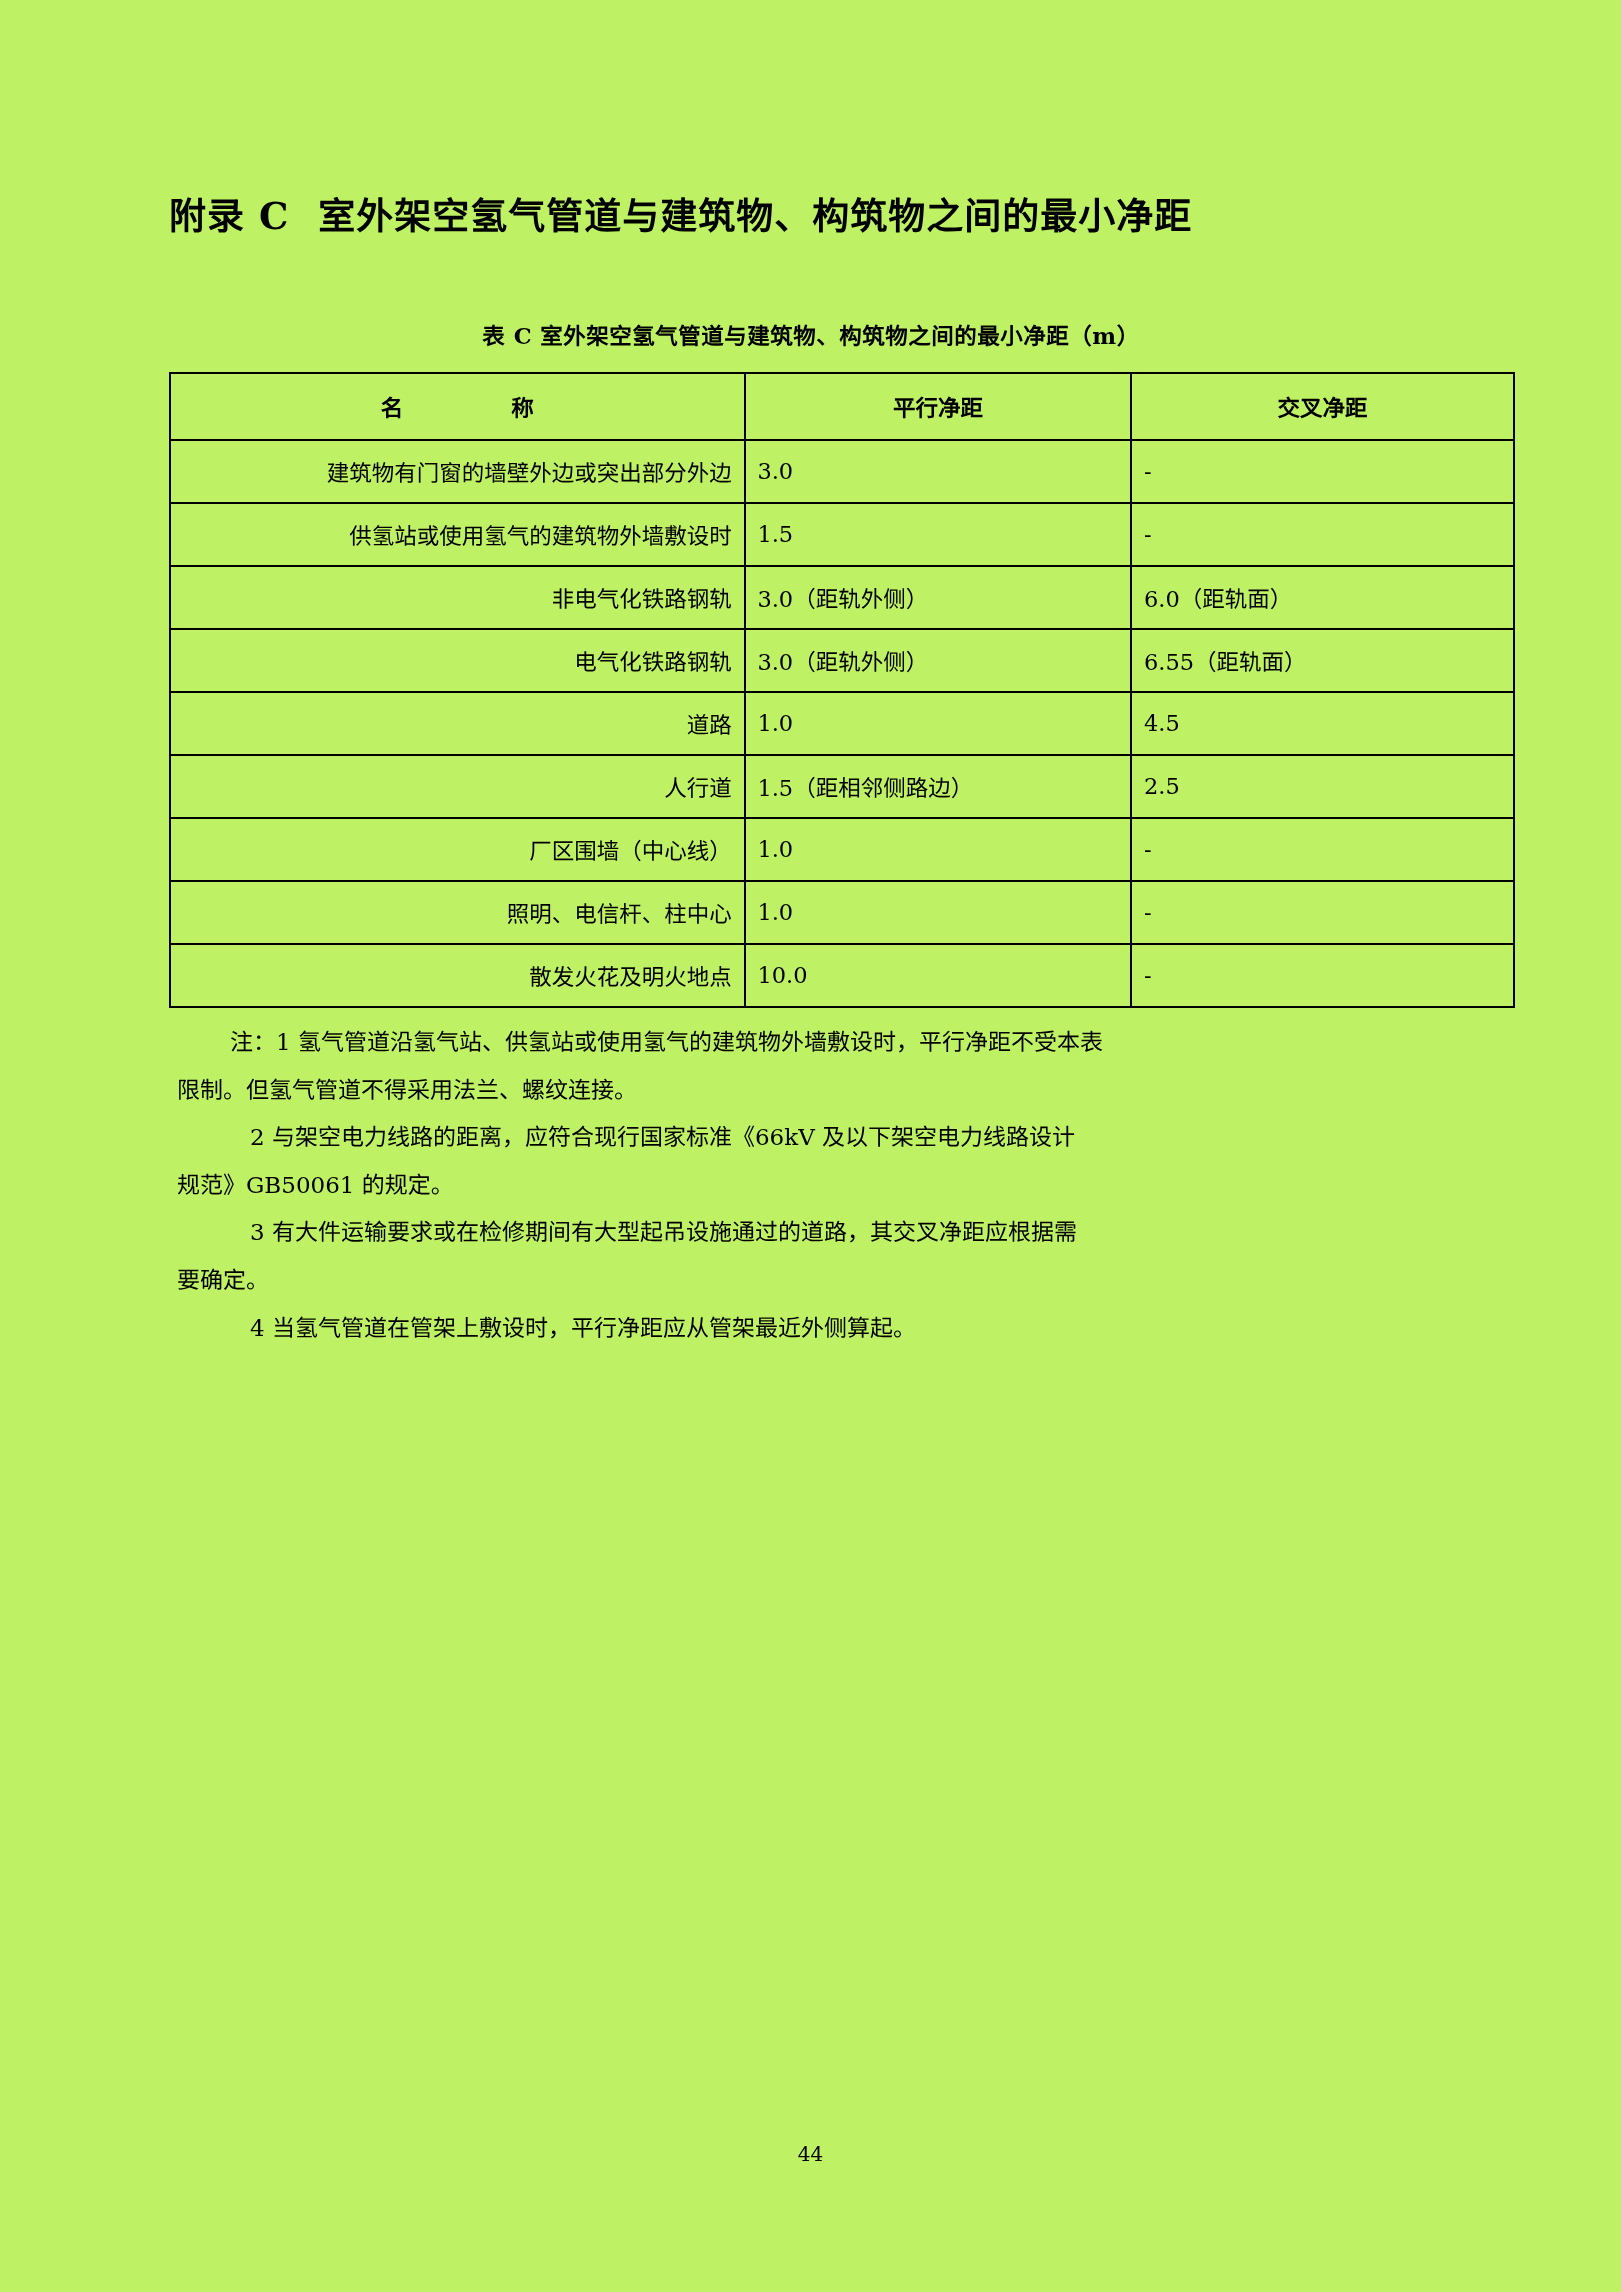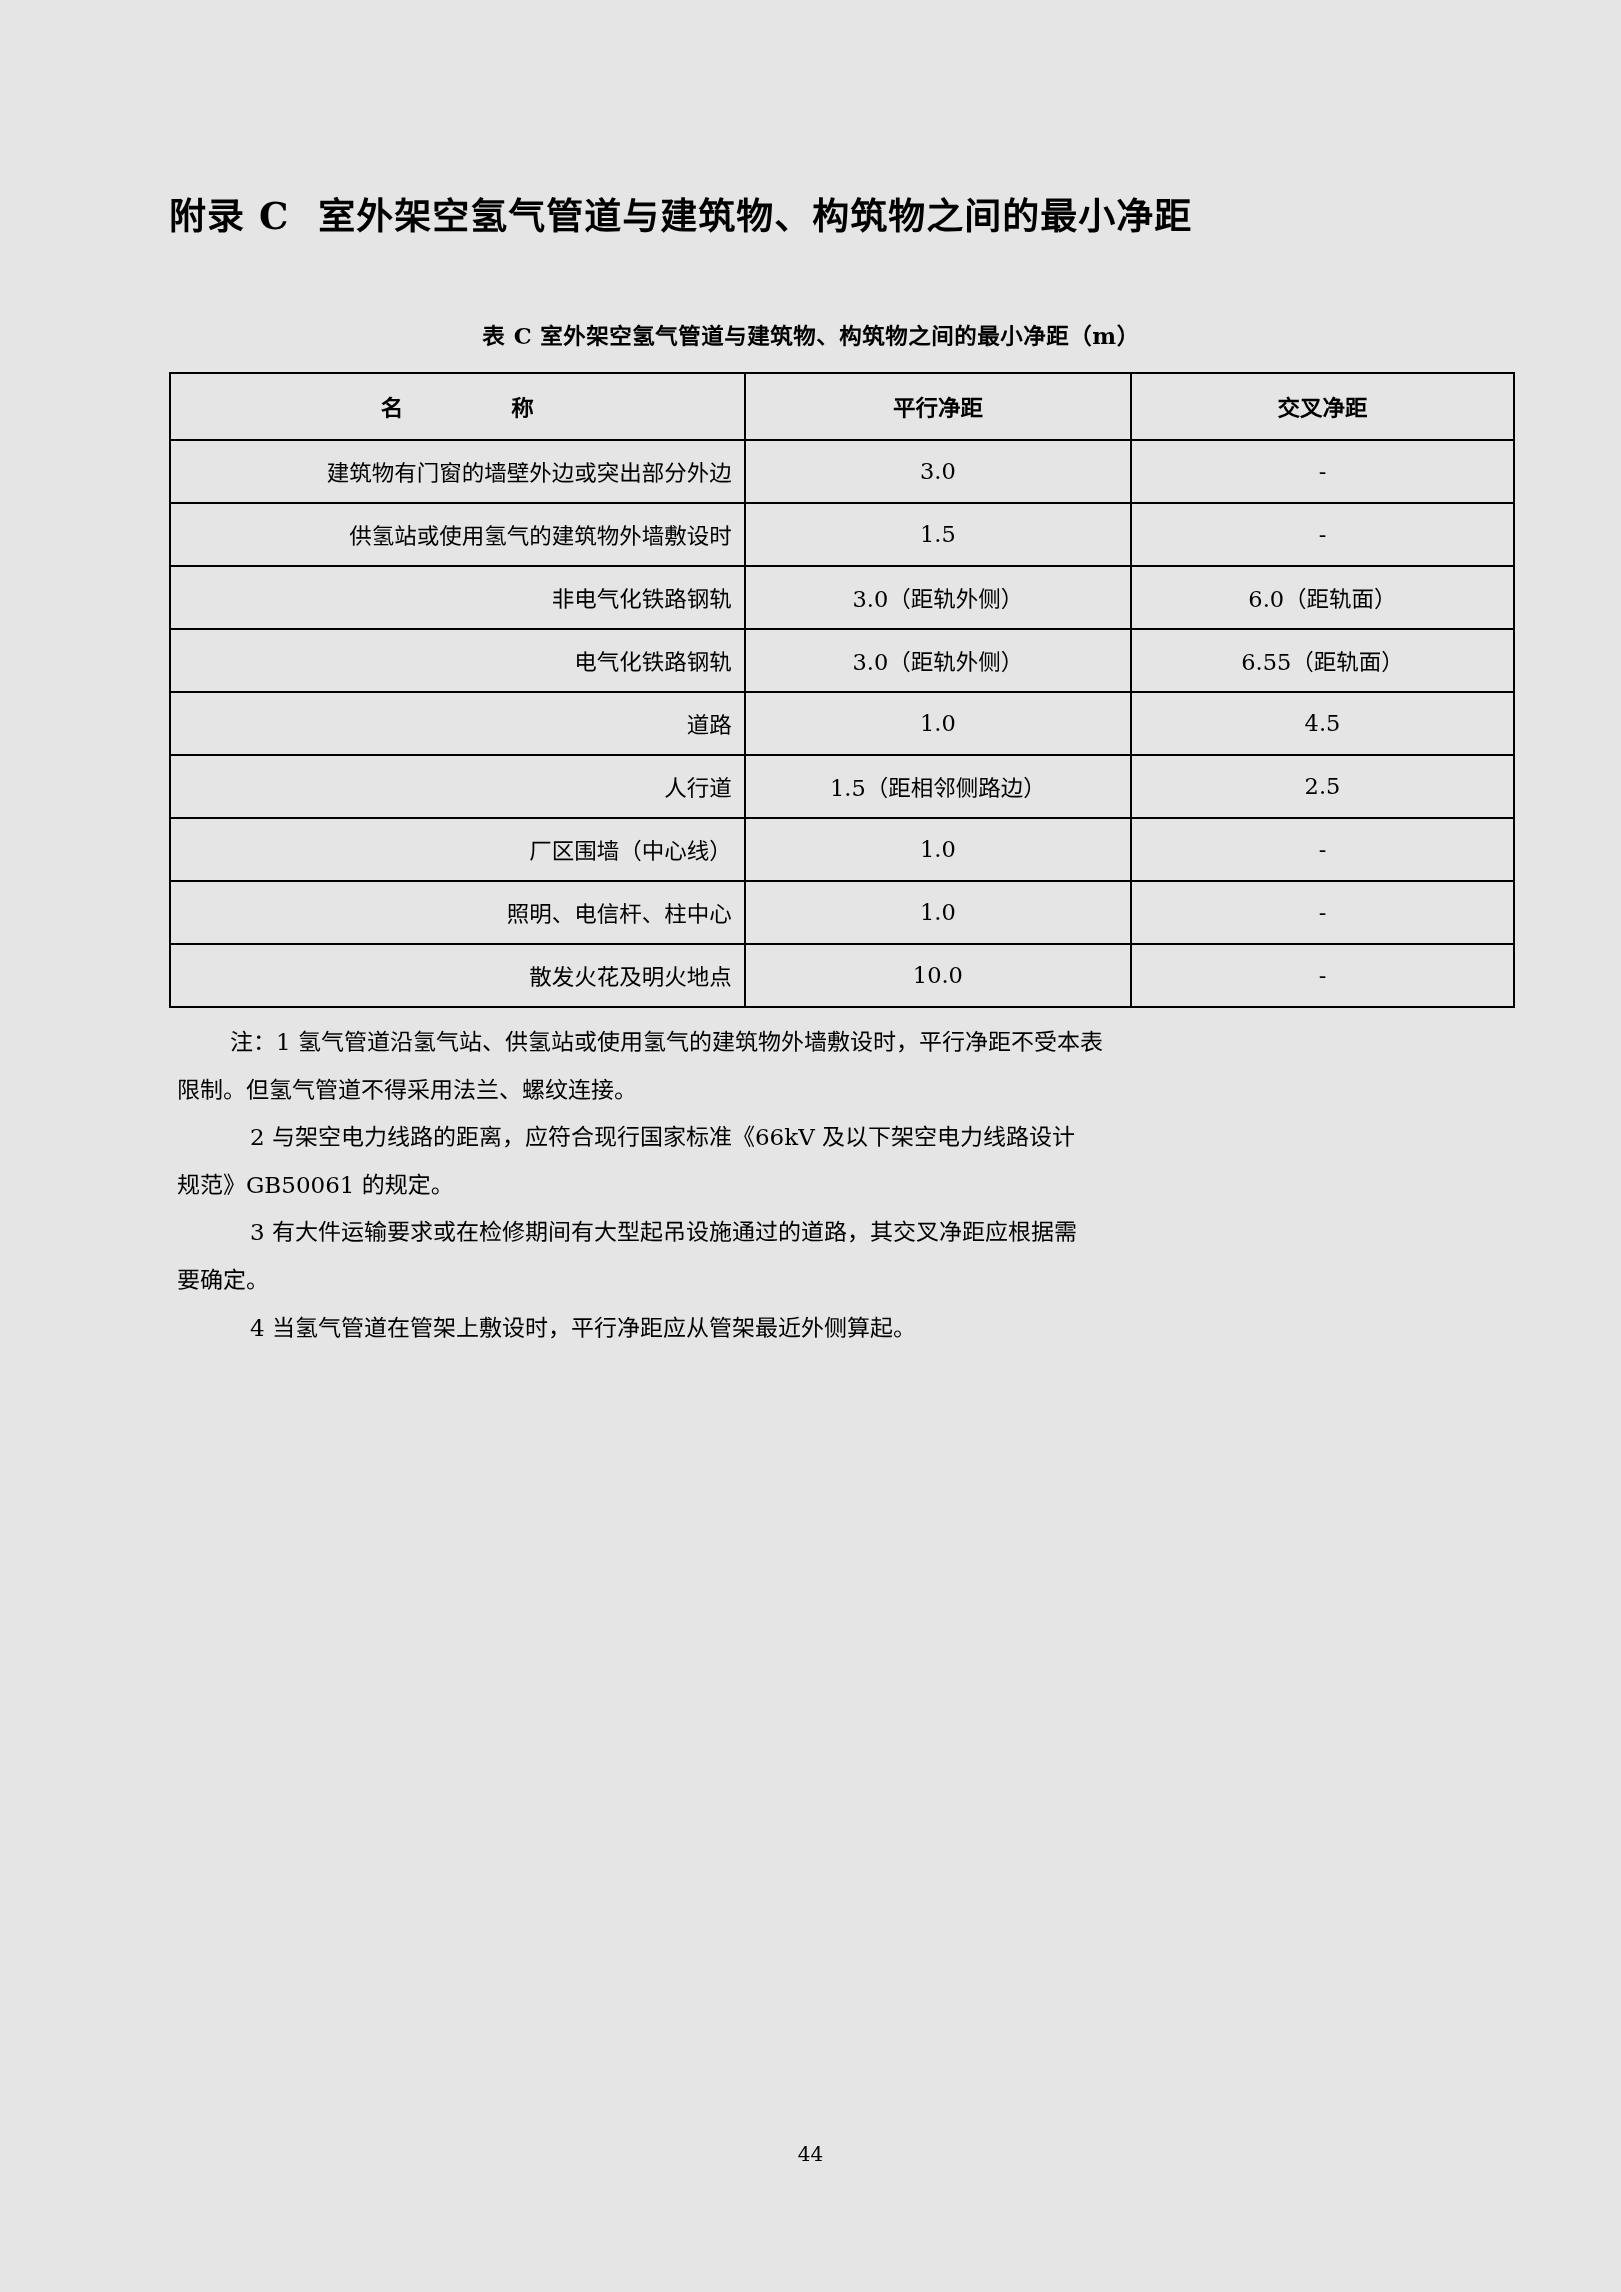--- a/index.html
+++ b/index.html
@@ -9,21 +9,21 @@
   }
   body {
     font-family: "DejaVu Sans", "Liberation Sans", sans-serif;
     color: #000000;
   }
   .page {
     position: relative;
     width: 1621px;
     height: 2293px;
     margin: 0 auto;
-    background: #e5e5e5;
+    background: #bef264;
     box-sizing: border-box;
     overflow: hidden;
   }
   .content {
     position: absolute;
     left: 169px;
     top: 0;
     width: 1284px;
   }
   .appendix-title {
@@ -82,21 +82,21 @@
   }
   .hdr-name-inner .gap {
     display: inline-block;
     width: 108px;
   }
   td.cell-name {
     text-align: right;
     padding-left: 21.6px;
   }
   td.cell-val {
-    text-align: center;
+    text-align: left;
     padding-left: 13.7px;
   }
   .notes {
     margin-top: 15.7px;
     font-family: "DejaVu Serif", "Liberation Serif", serif;
     font-size: 23px;
     line-height: 1.72;
     text-align: justify;
   }
   .notes p {

